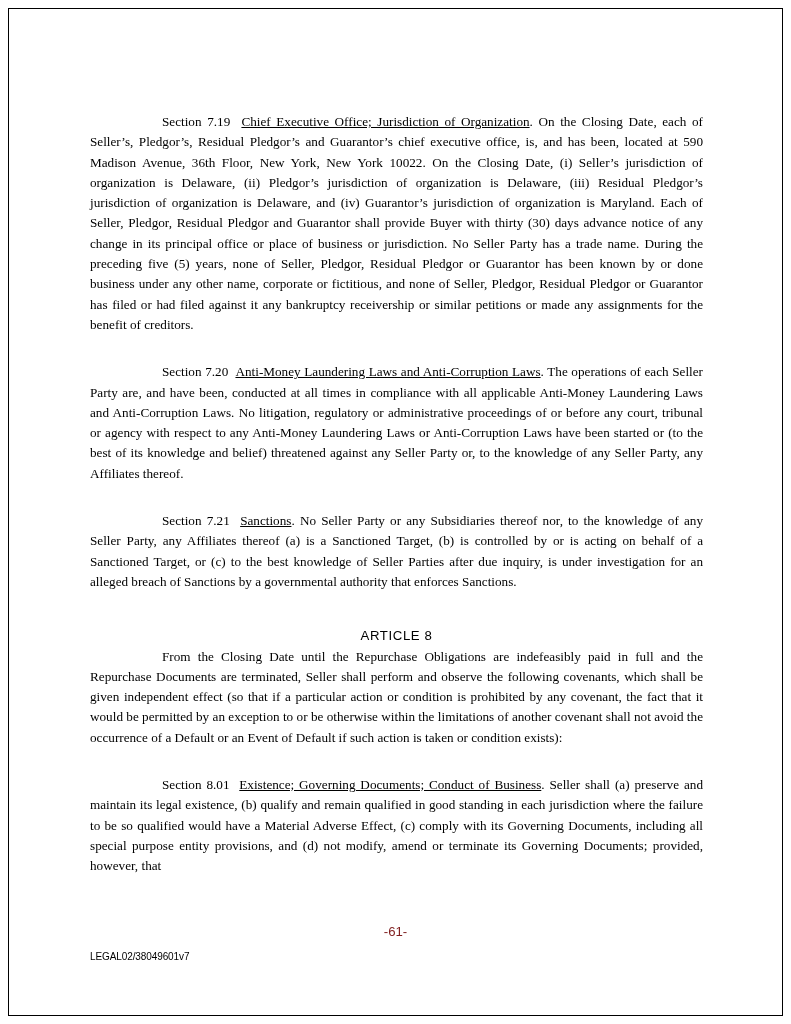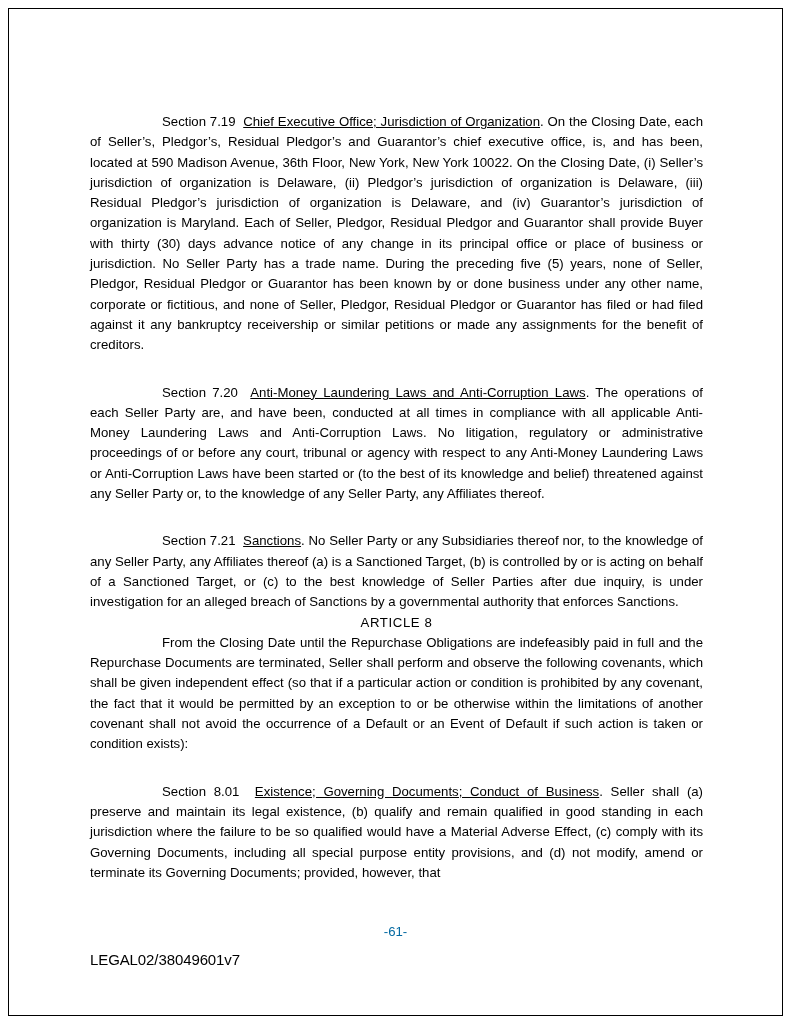--- a/index.html
+++ b/index.html
@@ -34,41 +34,42 @@
     top: 112px;
     width: 613px;
   }
   p.para {
     margin: 0 0 0 0;
     font-size: 13.2px;
     line-height: 20.3px;
     text-align: justify;
     text-justify: inter-word;
     color: #000000;
-    font-family: Liberation Sans, sans-serif;
+    font-family: Liberation Serif, serif;
   }
   p.para + p.para {
     margin-top: 27px;
   }
   .indent {
     display: inline-block;
     width: 72px;
   }
   .u {
     text-decoration: underline;
   }
   .article-head {
     margin: 0;
     font-size: 13.2px;
     line-height: 20.3px;
     text-align: center;
     color: #000000;
     letter-spacing: 0.6px;
   }
   .sp-article {
+    margin-top: 34px;
   }
   .sp-subtitle {
     margin-top: 28px;
   }
   .sp-afterhead {
     margin-top: 30px;
   }
   .footer {
     position: absolute;
     left: 0;
@@ -76,27 +77,27 @@
     bottom: 0;
     height: 120px;
   }
   .page-number {
     position: absolute;
     left: 0;
     right: 0;
     top: 20px;
     text-align: center;
     font-size: 13.2px;
-    color: #0369a1;
+    color: #7f1d1d;
   }
   .doc-ref {
     position: absolute;
     left: 90px;
     top: 47px;
-    font-size: 15px;
+    font-size: 10px;
     color: #000000;
     letter-spacing: -0.1px;
   }
 </style>
 </head>
 <body>
 
 <div class="page">
   <div class="page-border"></div>
 

